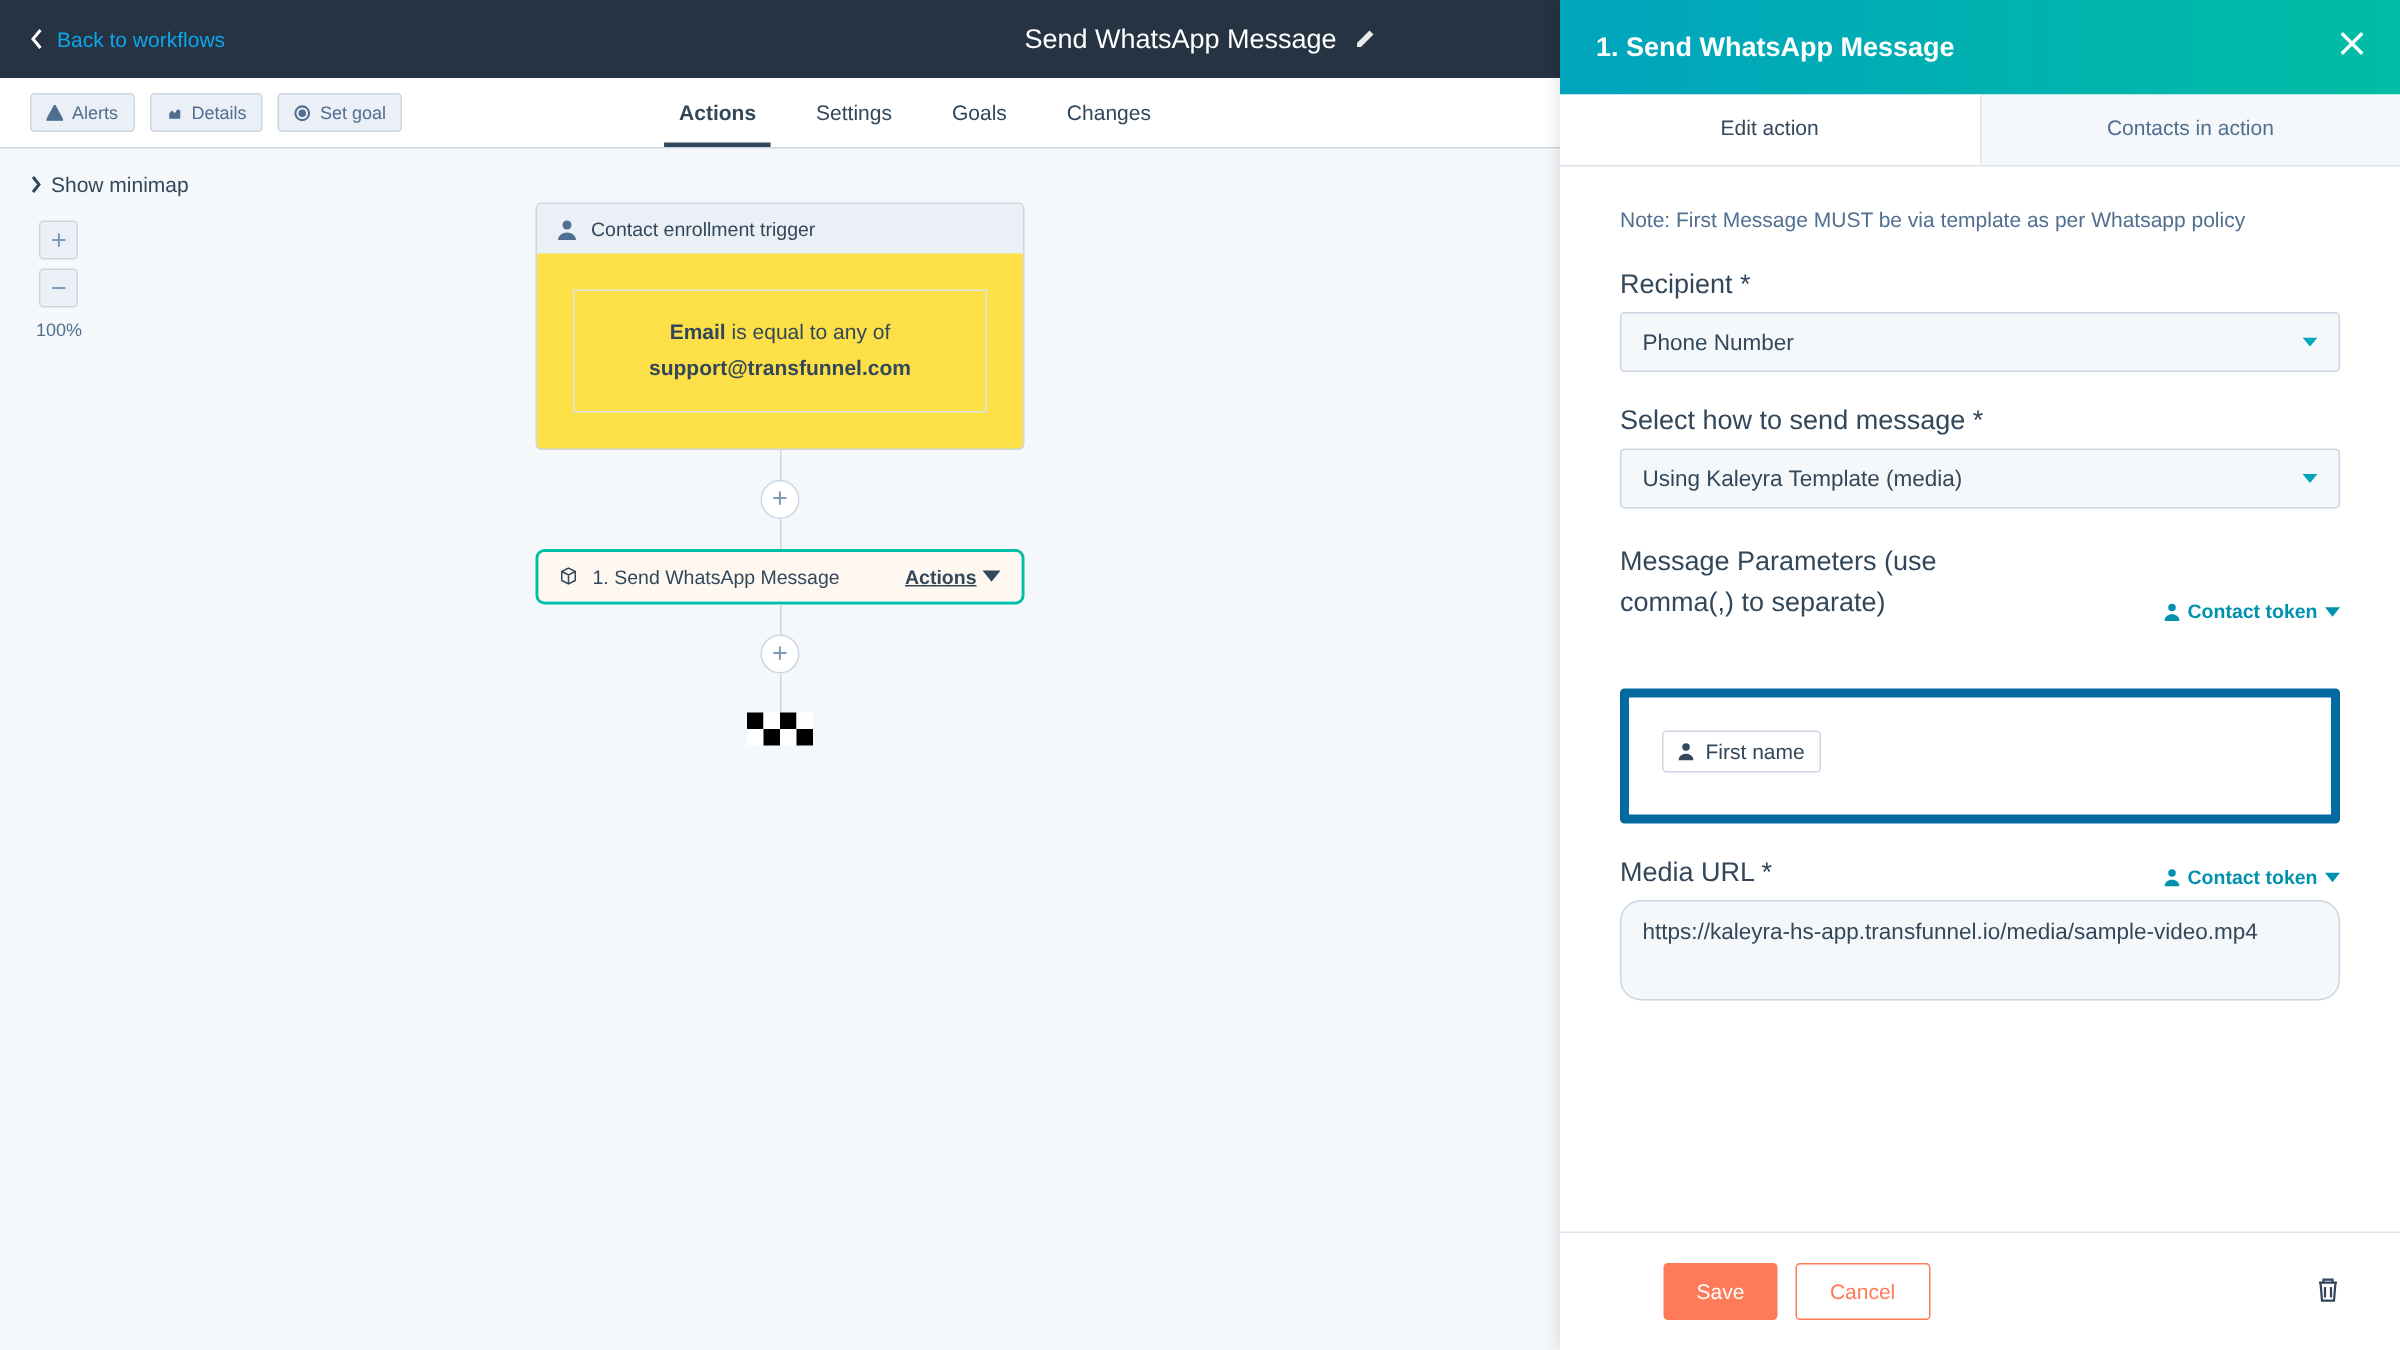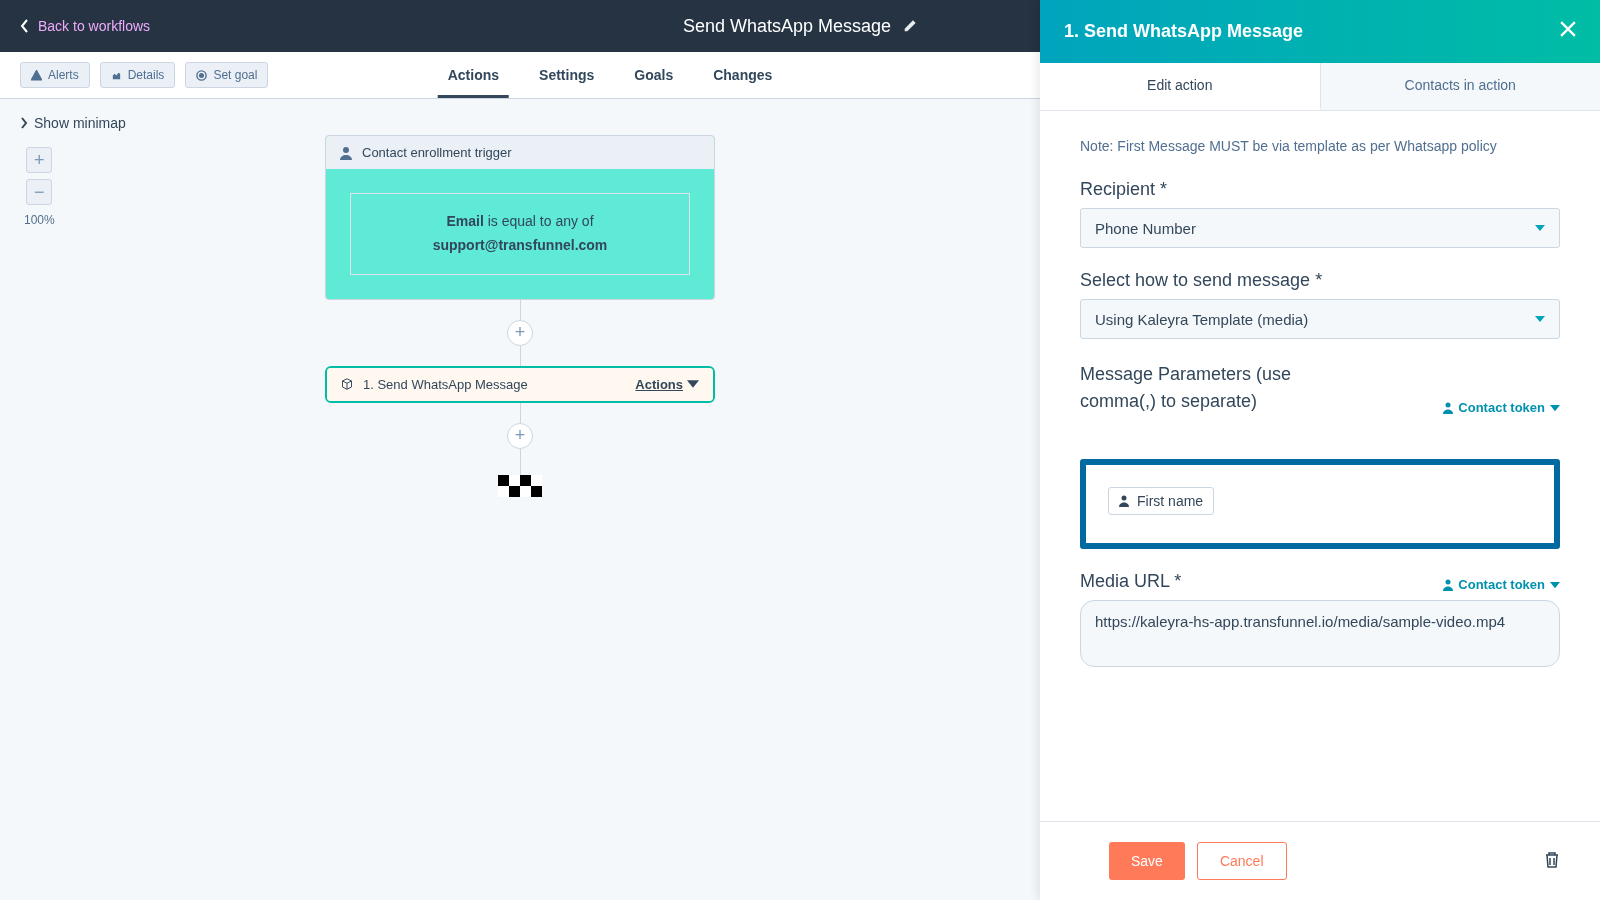--- a/index.html
+++ b/index.html
@@ -1,45 +1,45 @@
 <!DOCTYPE html>
 <html><head>
 <meta charset="utf-8">
 <style>
   * { box-sizing: border-box; margin: 0; padding: 0; }
   body { font-family: -apple-system, BlinkMacSystemFont, "Segoe UI", Helvetica, Arial, sans-serif; font-size: 14px; color: #33475b; background: #f5f8fa; overflow: hidden; }
   
   .topbar { height: 52px; background: #253342; color: #fff; display: flex; align-items: center; padding: 0 20px; position: relative; }
-  .back-link { display: flex; align-items: center; gap: 8px; color: #f0abfc; cursor: pointer; font-size: 14px; }
+  .back-link { display: flex; align-items: center; gap: 8px; color: #0ea5e9; cursor: pointer; font-size: 14px; }
   .back-link svg { width: 10px; height: 14px; }
   .page-title-wrap { position: absolute; left: 50%; transform: translateX(-50%); display: flex; align-items: center; gap: 12px; }
   .page-title { font-size: 18px; font-weight: 500; color: #fff; }
   .edit-pencil { width: 14px; height: 14px; cursor: pointer; opacity: 0.9; }
   
   .subbar { height: 47px; background: #fff; border-bottom: 1px solid #cbd6e2; display: flex; align-items: center; padding: 0 20px; position: relative; width: 1220px; }
   .toolbar-left { display: flex; gap: 10px; }
   .toolbar-btn { display: inline-flex; align-items: center; gap: 6px; height: 26px; padding: 0 10px; background: #eaf0f6; color: #506e91; border: 1px solid #cbd6e2; border-radius: 3px; font-size: 12px; cursor: pointer; }
   .toolbar-btn svg { width: 11px; height: 11px; }
   .tabs { position: absolute; left: 50%; transform: translateX(-50%); display: flex; gap: 40px; height: 100%; align-items: center; }
-  .tab { font-size: 14px; color: #33475b; cursor: pointer; height: 100%; display: flex; align-items: center; position: relative; font-weight: bold; }
+  .tab { font-size: 14px; color: #33475b; cursor: pointer; height: 100%; display: flex; align-items: center; position: relative; }
   .tab.active { font-weight: 600; }
   .tab.active::after { content: ""; position: absolute; bottom: 0; left: -10px; right: -10px; height: 3px; background: #33475b; }
 
   .canvas-area { position: relative; height: calc(900px - 52px - 47px); width: 1040px; }
 
   .minimap-toggle { position: absolute; top: 16px; left: 20px; display: flex; align-items: center; gap: 6px; font-size: 14px; color: #33475b; cursor: pointer; }
   .minimap-toggle svg { width: 8px; height: 12px; }
 
   .zoom-ctrl { position: absolute; top: 48px; left: 24px; display: flex; flex-direction: column; align-items: center; gap: 0; }
   .zoom-btn { width: 26px; height: 26px; background: #eaf0f6; border: 1px solid #cbd6e2; color: #7c98b6; display: flex; align-items: center; justify-content: center; cursor: pointer; font-size: 18px; border-radius: 3px; margin-bottom: 6px; }
   .zoom-label { font-size: 12px; color: #516f90; margin-top: 2px; }
 
   .flow { position: absolute; left: 50%; transform: translateX(-50%); top: 36px; width: 350px; display: flex; flex-direction: column; align-items: center; }
 
-  .card { width: 390px; background: #5eead4; border: 1px solid #cbd6e2; border-radius: 4px; overflow: hidden; }
+  .card { width: 326px; background: #fde047; border: 1px solid #cbd6e2; border-radius: 4px; overflow: hidden; }
   .card-head { background: #eaf0f6; padding: 9px 14px; display: flex; align-items: center; gap: 10px; font-size: 13px; color: #33475b; }
   .card-head svg { width: 12px; height: 14px; flex-shrink: 0; }
   .card-body { padding: 24px; }
   .trigger-inner { border: 1px solid #dfe3eb; padding: 16px 22px; text-align: center; font-size: 14px; line-height: 1.7; }
   .trigger-inner b { font-weight: 600; }
 
   .connector { width: 1px; height: 28px; background: #cbd6e2; }
   .add-circle { width: 26px; height: 26px; border: 1px solid #cbd6e2; background: #fff; border-radius: 50%; display: flex; align-items: center; justify-content: center; color: #7c98b6; font-size: 18px; cursor: pointer; }
 
   .card.selected { border: 2px solid #00bda5; border-radius: 6px; }

